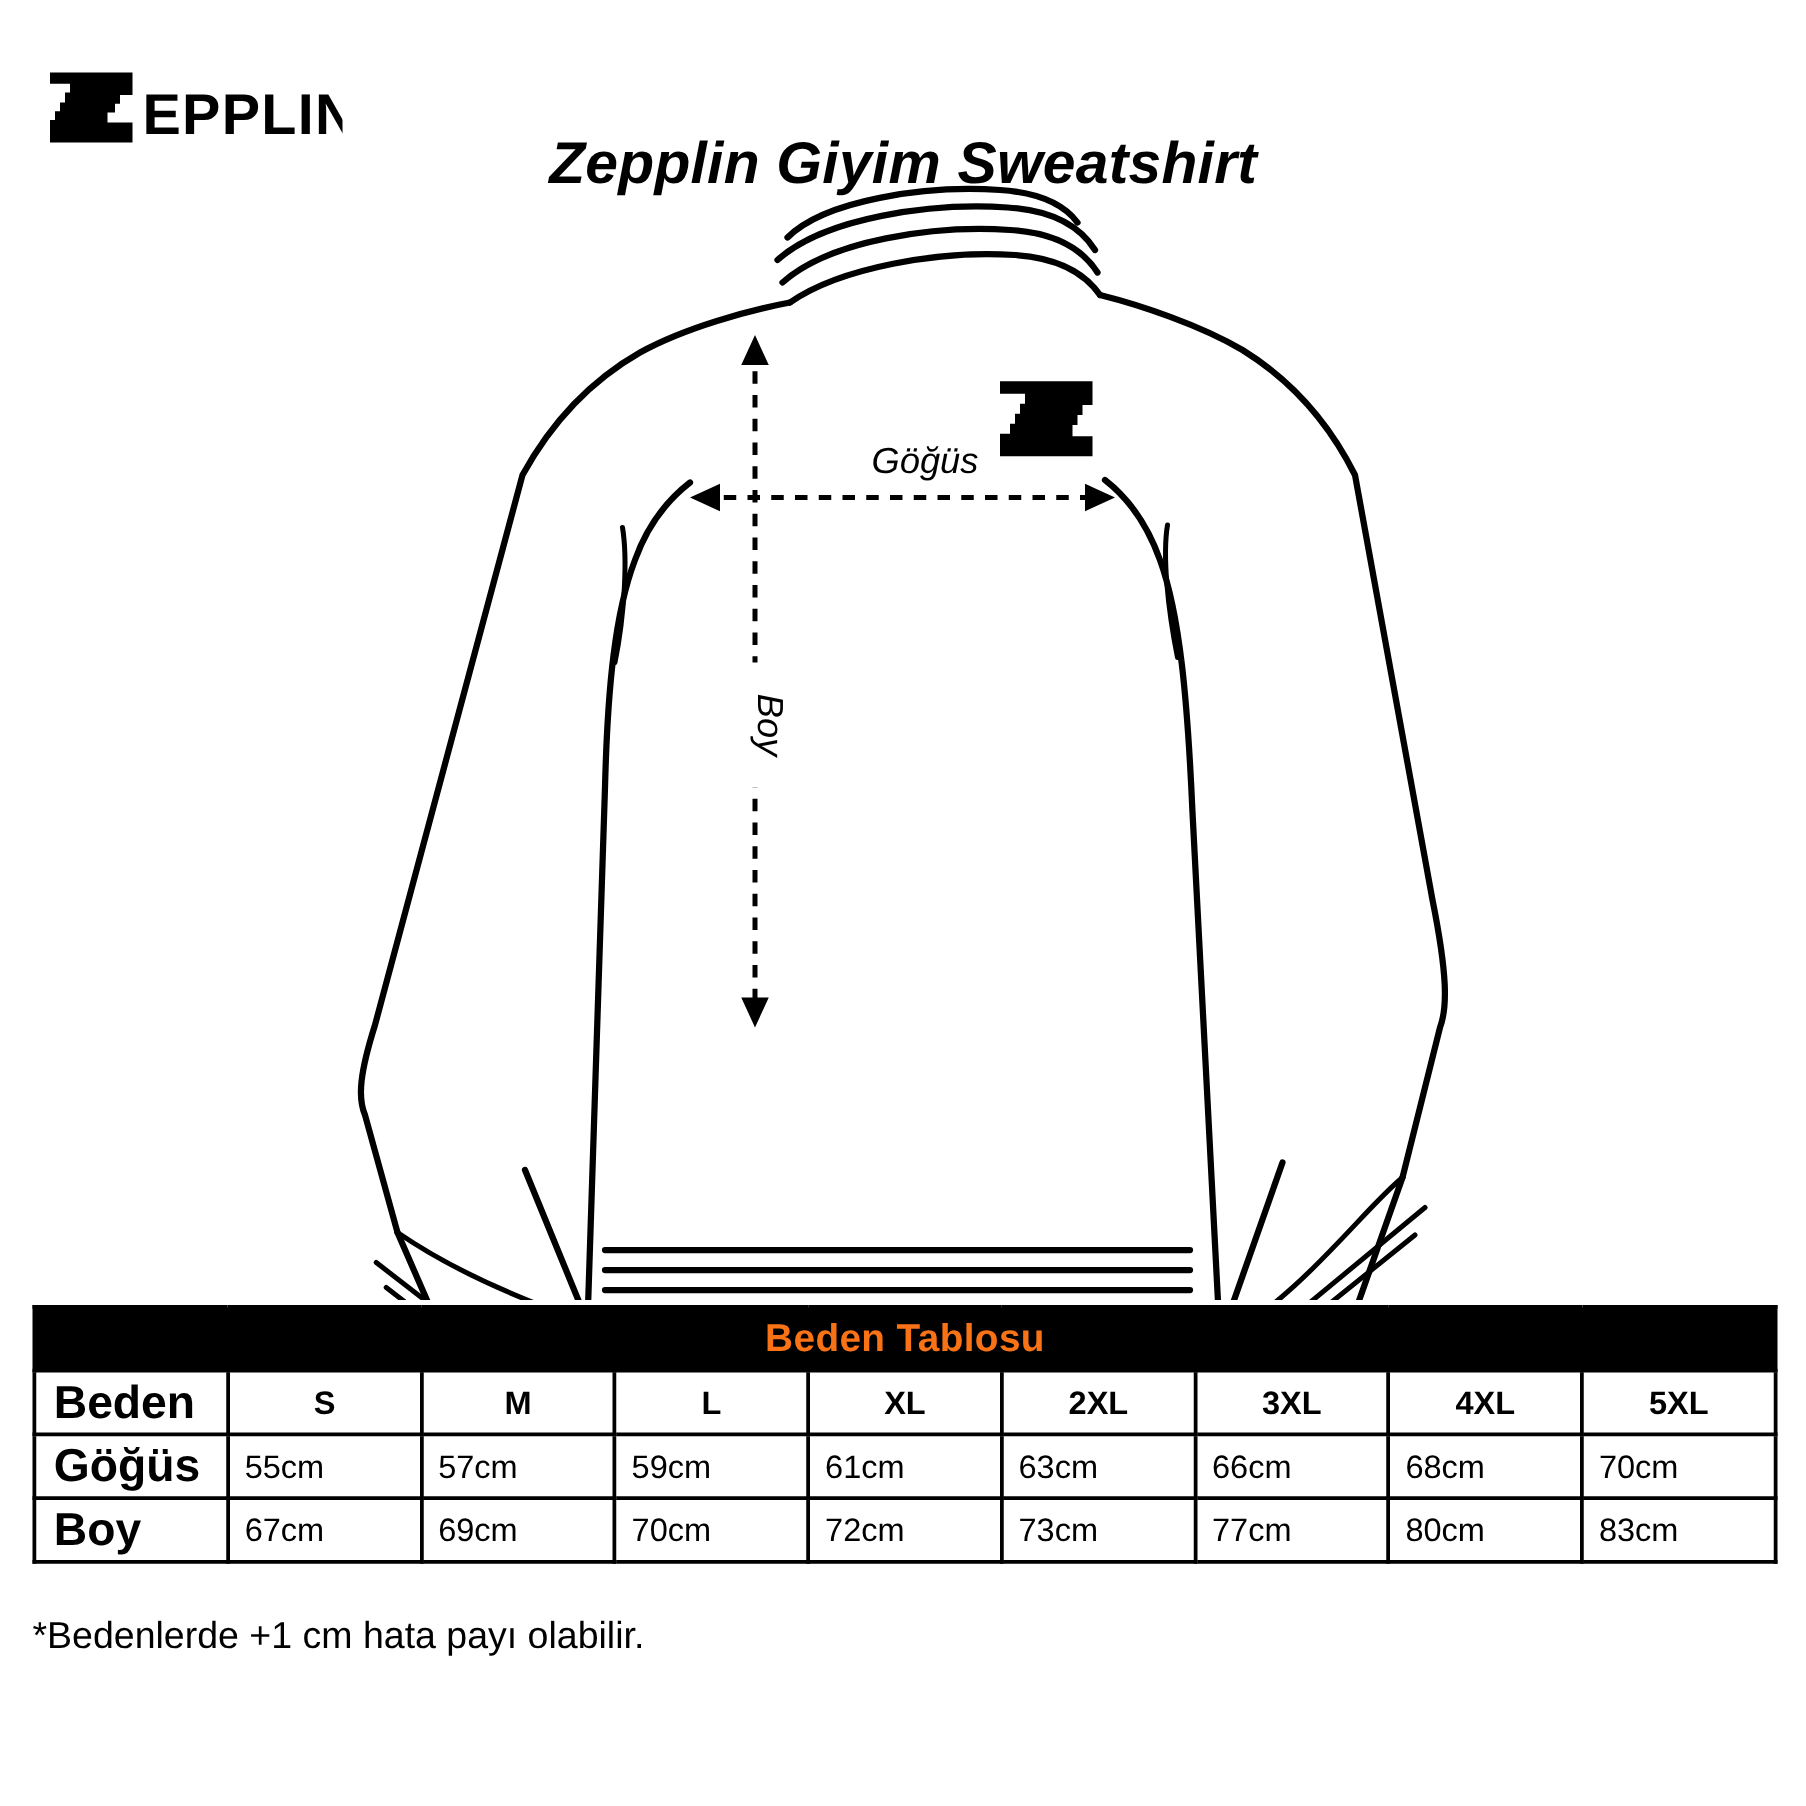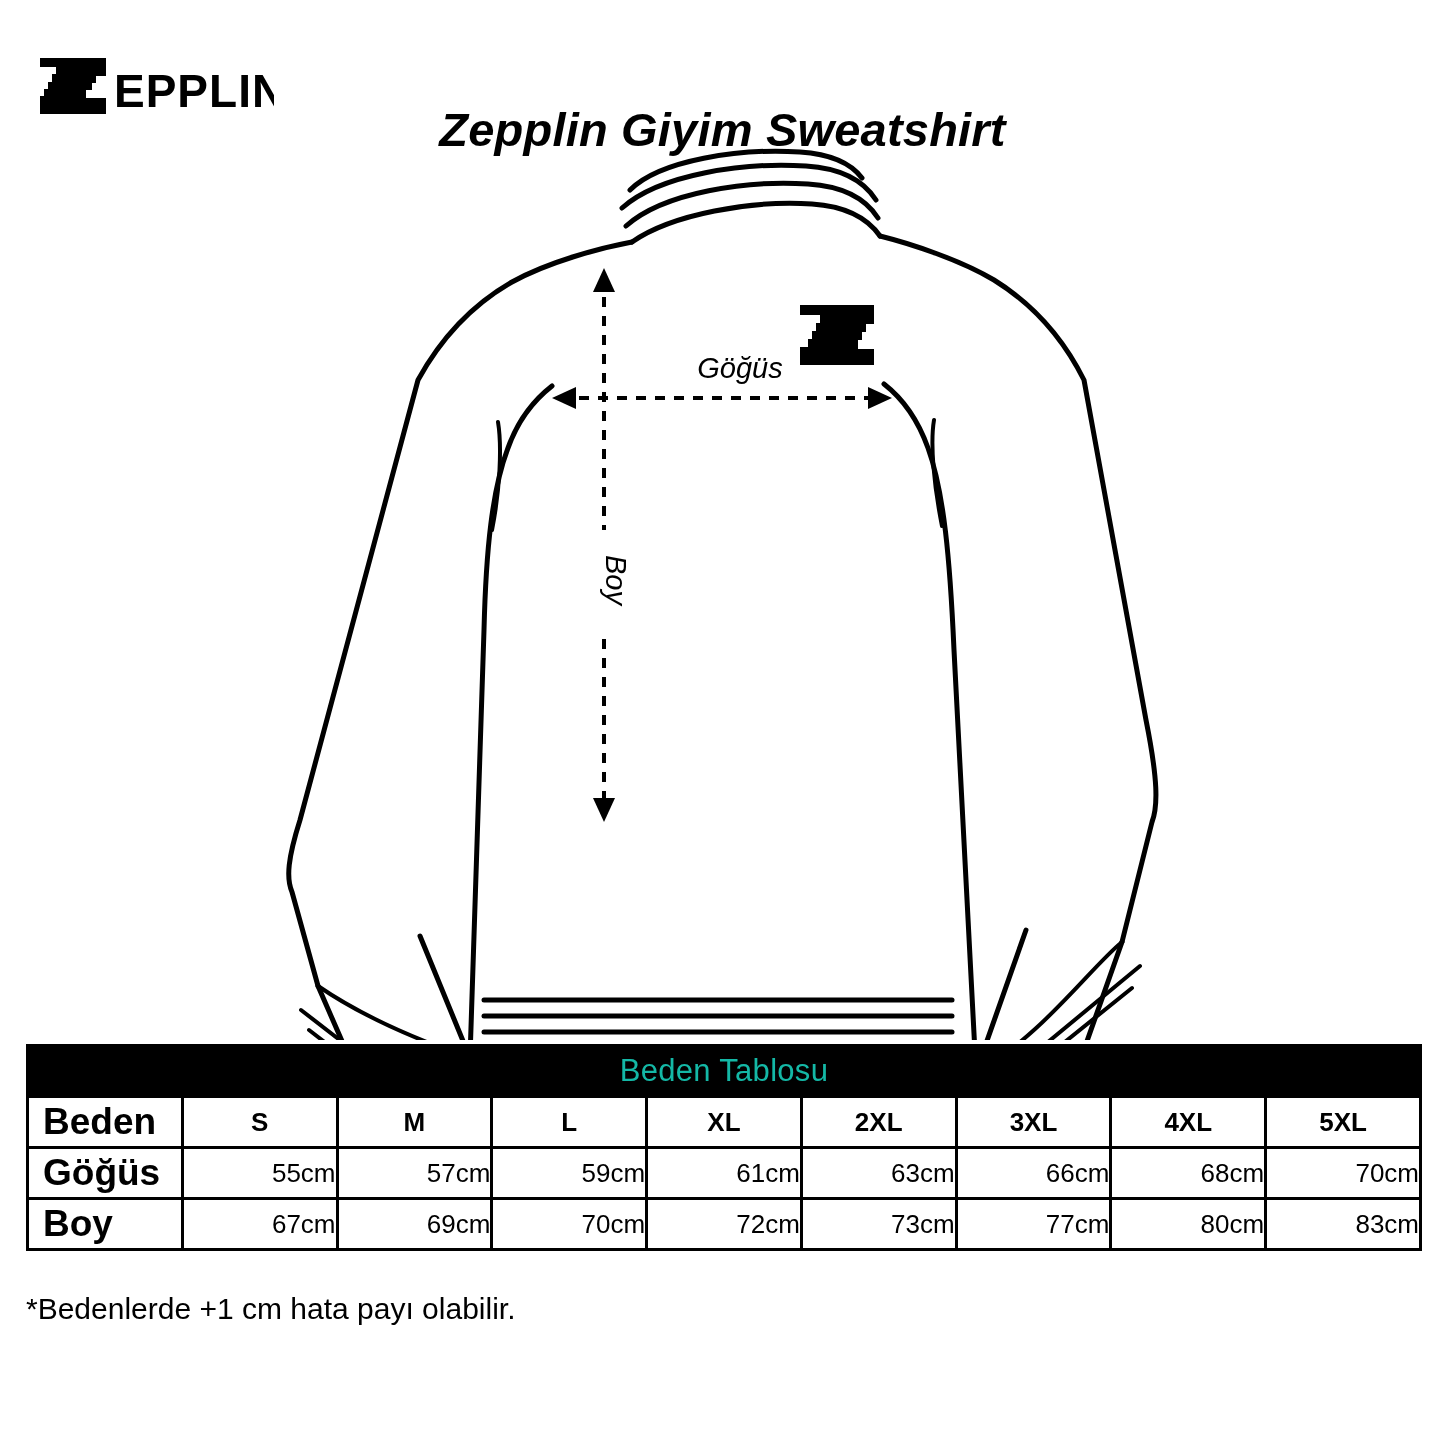--- a/index.html
+++ b/index.html
@@ -67,41 +67,41 @@
     border-collapse: collapse;
     table-layout: fixed;
   }
   .size-table td, .size-table th {
     border: 3px solid #000;
     padding: 0;
     height: 48px;
   }
   .table-title-cell {
     background: #000;
-    color: #14b8a6;
+    color: #f97316;
     text-align: center;
     font-size: 31px;
-    font-weight: 400;
+    font-weight: 700;
     height: 58px;
     letter-spacing: 0.3px;
   }
   .row-label {
     font-size: 37px;
     font-weight: 700;
     padding-left: 14px !important;
     text-align: left;
     white-space: nowrap;
   }
   .hdr-cell {
     text-align: center;
     font-size: 26px;
     font-weight: 700;
   }
   .val-cell {
-    text-align: right;
+    text-align: left;
     font-size: 26px;
     font-weight: 400;
     padding-left: 12px !important;
     white-space: nowrap;
   }
 
   .footnote {
     position: absolute;
     left: 26px;
     top: 1292px;

